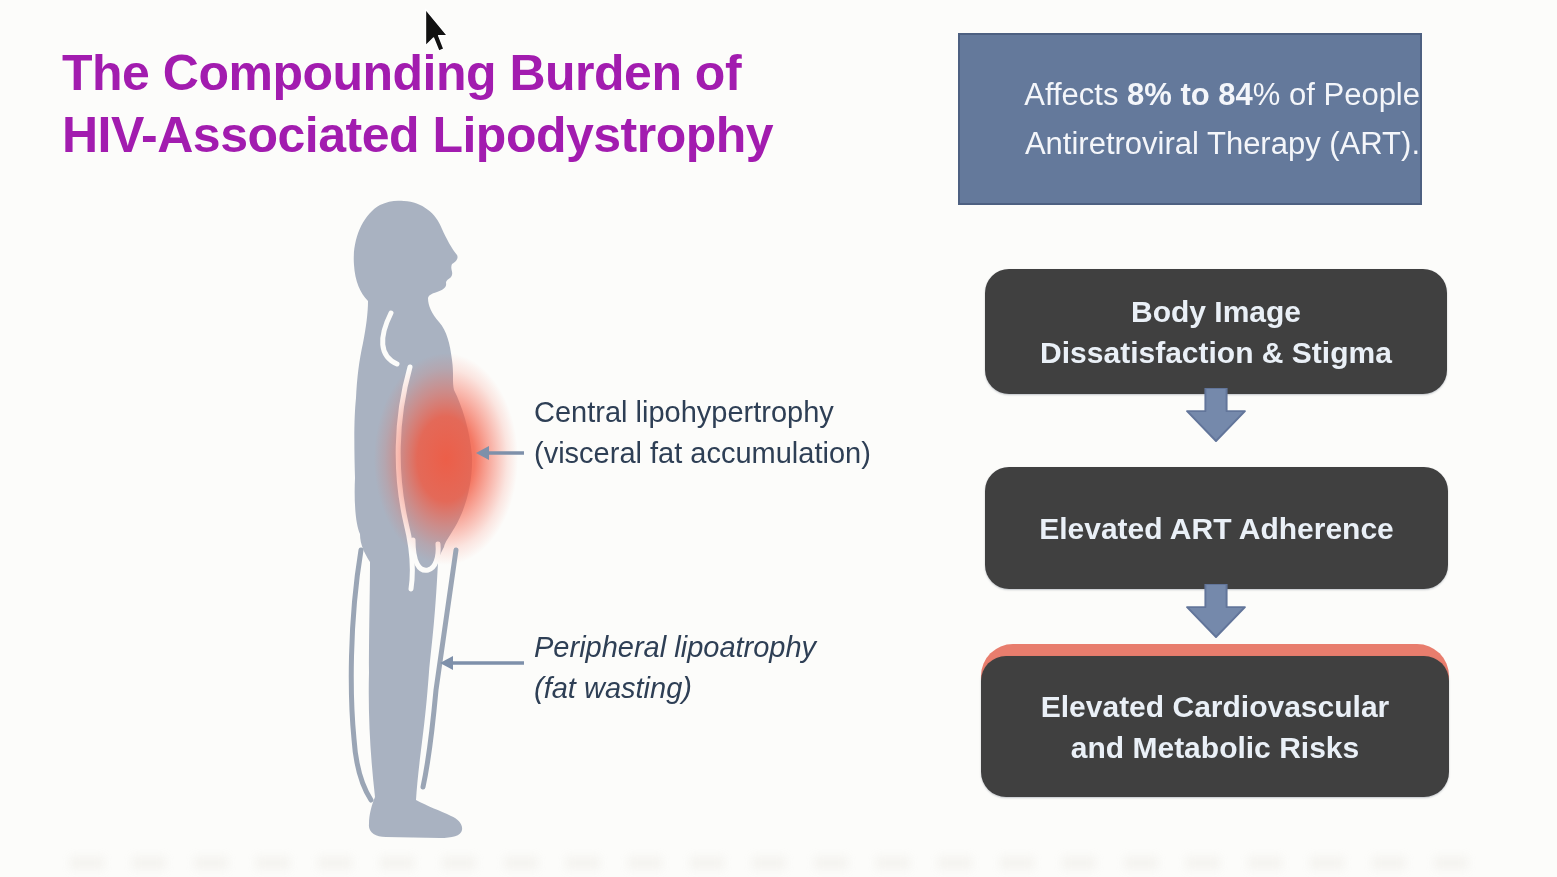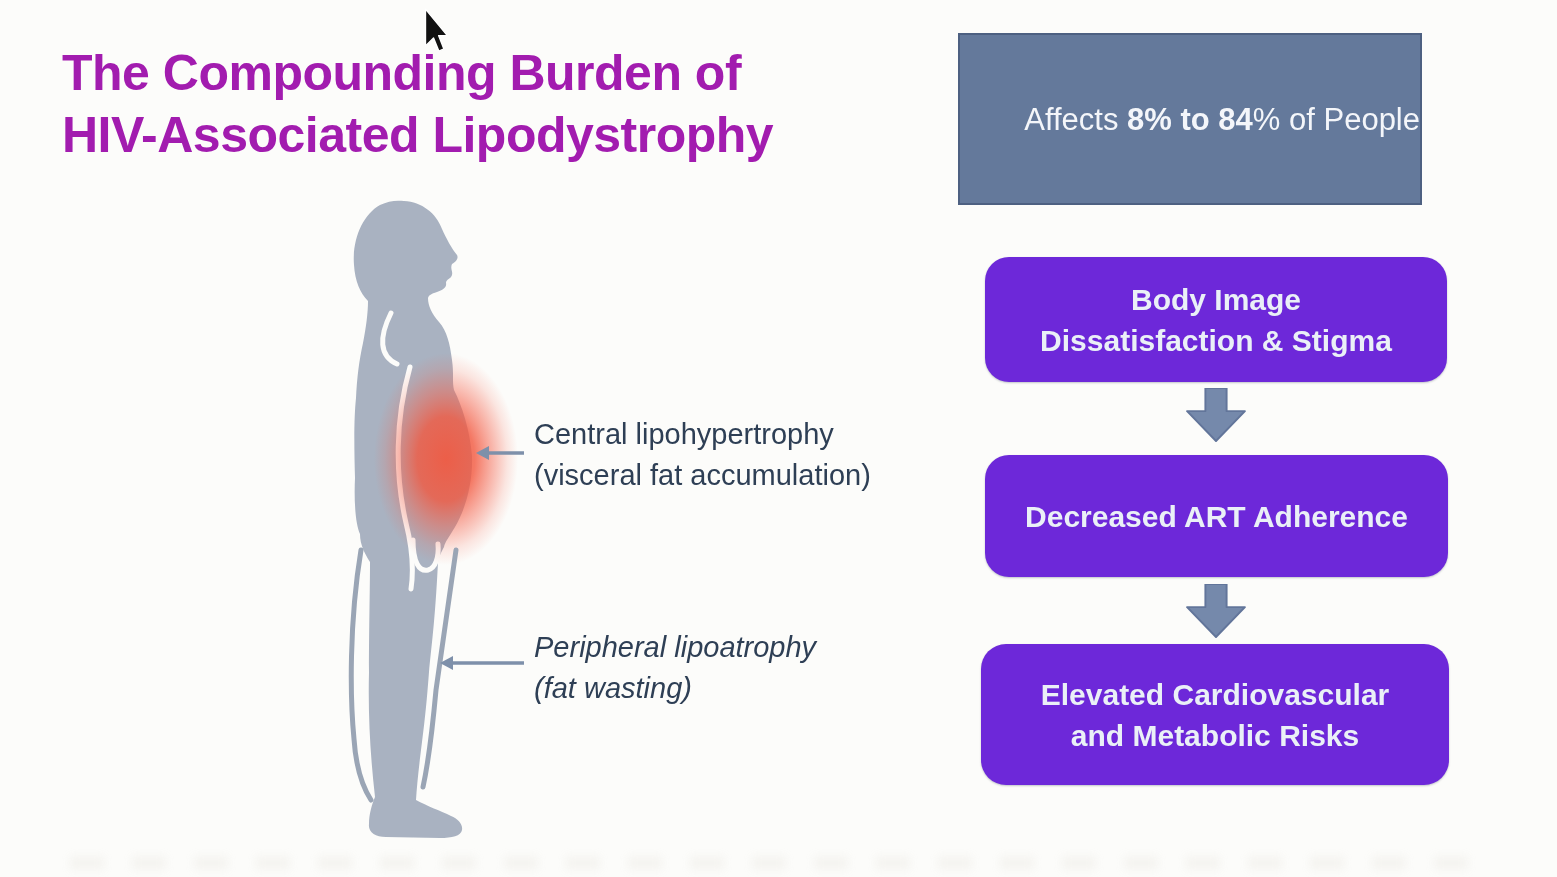--- a/index.html
+++ b/index.html
@@ -33,28 +33,29 @@
     color:#f4f6fa;
     font-size:31px; line-height:49px;
     font-weight:400;
     margin-left:16px;
   }
   #prevalence-banner b{ font-weight:700; }
 
   
   .flow-box{
     box-sizing:border-box;
-    background:#6d28d9;
+    background:#404040;
     border-radius:24px;
     display:flex; align-items:center; justify-content:center;
     text-align:center;
     color:#eaf0f7;
     font-size:30px; font-weight:600; line-height:41px;
     white-space:pre-line;
     box-shadow:0 1px 2px rgba(20,35,60,0.25);
+    margin-top:12px;
   }
   #flow-step-1{ left:985px; top:257px; width:462px; height:125px; }
   #flow-step-2{ left:985px; top:455px; width:463px; height:122px; }
   #flow-step-3-ring{
     left:981px; top:644px; width:468px; height:141px;
     box-sizing:border-box;
     background:#e87d6d;
     border-radius:32px;
   }
   #flow-step-3{
@@ -65,21 +66,21 @@
   .down-arrow{ left:1184px; width:64px; height:54px; }
   #down-arrow-1{ top:388px; }
   #down-arrow-2{ top:584px; }
 
   
   .annotation{
     color:#2e3f55;
     font-size:29px; line-height:41px;
     white-space:pre-line;
   }
-  #annotation-central{ left:534px; top:414px; }
+  #annotation-central{ left:534px; top:392px; }
   #annotation-peripheral{ left:534px; top:627px;font-style:italic; }
 
   
   #bottom-ghost{
     left:70px; top:856px; width:1420px; height:14px;
     background:repeating-linear-gradient(90deg,
       rgba(214,209,198,0.30) 0 34px, rgba(255,255,255,0) 34px 62px);
     filter:blur(4px);
     opacity:0.6;
   }
@@ -91,20 +92,21 @@
 HIV-Associated Lipodystrophy</div>
 
 <svg class="abs" id="cursor" style="left:424px; top:8px;" width="26" height="46" viewBox="0 0 22 40">
   <polygon points="1,1 1,33 8,26 12.6,37.5 17,35.6 12.4,24 20,24" fill="#111111" stroke="#ffffff" stroke-width="1.2" stroke-linejoin="round"></polygon>
 </svg>
 
 <div class="abs" id="prevalence-banner">
   <div>
     <span>Affects </span><b>8% to 84</b><span>% of People</span>
   </div>
+  <div>Antiretroviral Therapy (ART).</div>
 </div>
 
 <svg class="abs" style="left:300px; top:193px;" width="320" height="660" viewBox="0 0 320 660">
   <defs>
     <radialGradient id="bellyGlow" cx="50%" cy="50%" r="50%">
       <stop offset="0%" stop-color="#f2573e" stop-opacity="0.92"></stop>
       <stop offset="40%" stop-color="#f2573e" stop-opacity="0.80"></stop>
       <stop offset="65%" stop-color="#f4604a" stop-opacity="0.45"></stop>
       <stop offset="85%" stop-color="#f4604a" stop-opacity="0.15"></stop>
       <stop offset="100%" stop-color="#f4604a" stop-opacity="0"></stop>
@@ -175,21 +177,21 @@
 <div class="abs annotation" id="annotation-peripheral">Peripheral lipoatrophy
 (fat wasting)</div>
 
 <div class="abs flow-box" id="flow-step-1">Body Image
 Dissatisfaction &amp; Stigma</div>
 
 <svg class="abs down-arrow" id="down-arrow-1" viewBox="0 0 64 56">
   <polygon points="21,0 43,0 43,24 62,24 32,55 2,24 21,24" fill="#7589ab" stroke="#62759a" stroke-width="2" stroke-linejoin="round"></polygon>
 </svg>
 
-<div class="abs flow-box" id="flow-step-2">Decreased ART Adherence</div>
+<div class="abs flow-box" id="flow-step-2">Elevated ART Adherence</div>
 
 <svg class="abs down-arrow" id="down-arrow-2" viewBox="0 0 64 56">
   <polygon points="21,0 43,0 43,24 62,24 32,55 2,24 21,24" fill="#7589ab" stroke="#62759a" stroke-width="2" stroke-linejoin="round"></polygon>
 </svg>
 
 <div class="abs" id="flow-step-3-ring">
   <div class="flow-box" id="flow-step-3">Elevated Cardiovascular
 and Metabolic Risks</div>
 </div>
 

